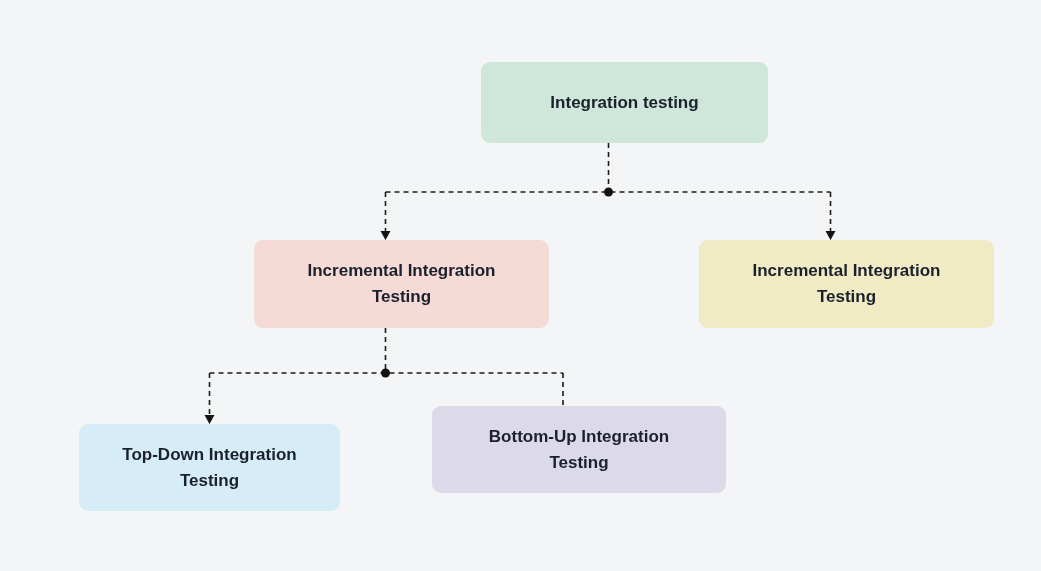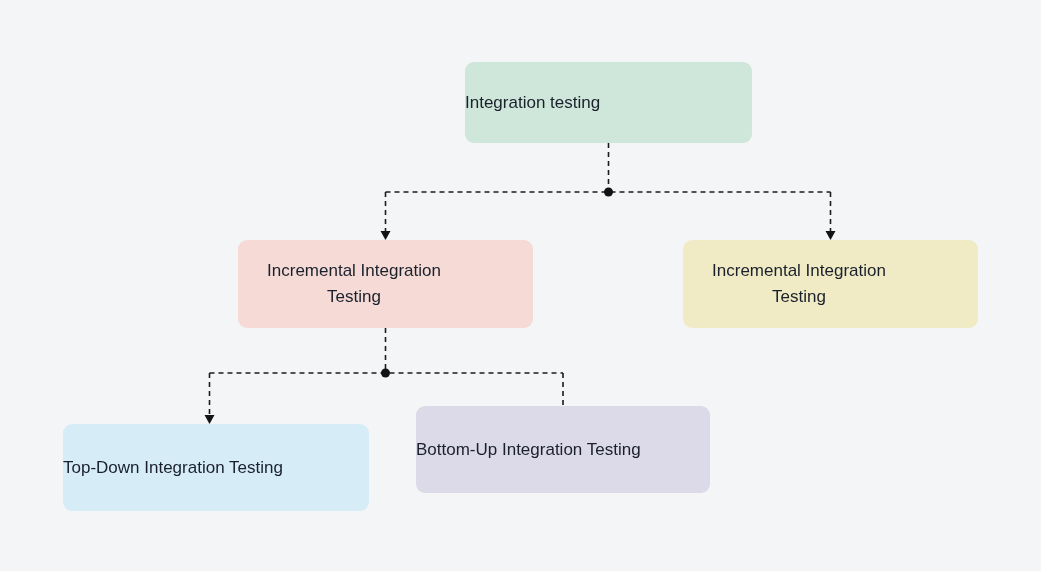--- a/index.html
+++ b/index.html
@@ -27,37 +27,38 @@
   }
   .connectors polygon,
   .connectors circle {
     fill: #131313;
     stroke: none;
   }
   .node {
     position: absolute;
     display: flex;
     align-items: center;
-    justify-content: flex-start;
+    justify-content: center;
     text-align: center;
     border-radius: 9px;
     box-sizing: border-box;
     color: #1a202c;
     font-size: 17px;
-    font-weight: 400;
+    font-weight: 700;
     line-height: 26px;
+    margin-left: 16px;
   }
   .node-label {
     display: inline-block;
     max-width: 232px;
   }
   .n-root            { left: 465px; top: 62px;  width: 287px; height: 81px; }
   .n-inc-left        { left: 238px; top: 240px; width: 295px; height: 88px; }
   .n-inc-right       { left: 683px; top: 240px; width: 295px; height: 88px; }
-  .n-top-down        { left: 63px;  top: 424px; width: 306px; height: 87px; }
+  .n-top-down        { left: 63px;  top: 424px; width: 261px; height: 87px; }
   .n-bottom-up       { left: 416px; top: 406px; width: 294px; height: 87px; }
 </style>
 </head>
 <body>
 
 <div class="canvas" style="background-color: rgb(244, 245, 246);">
 
   <svg class="connectors" width="1041" height="571" viewBox="0 0 1041 571">
 
     <path d="M608.5 143 V192"></path>

